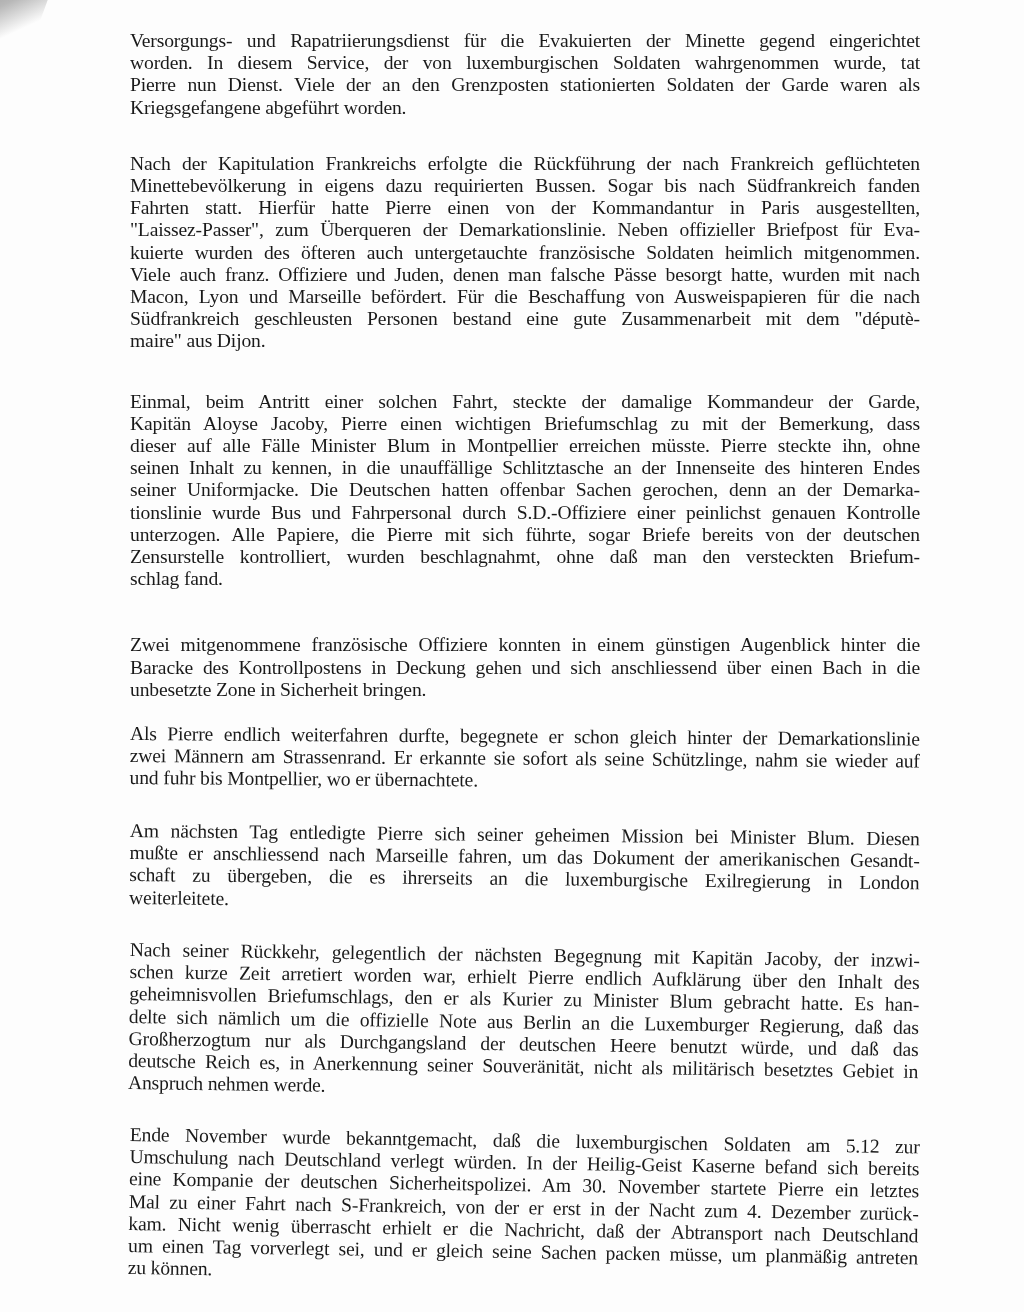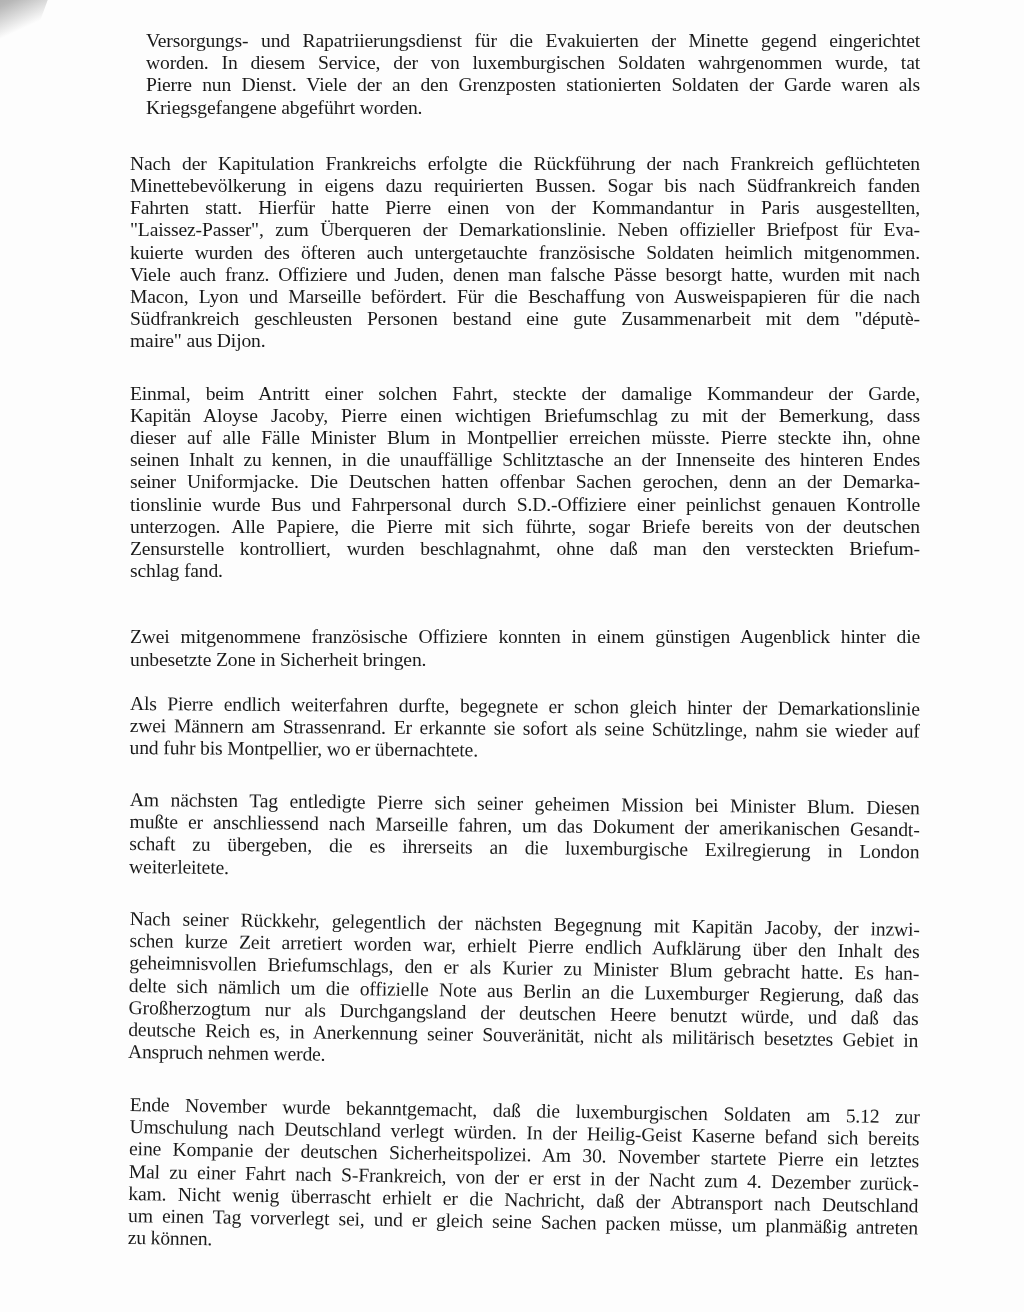--- a/index.html
+++ b/index.html
@@ -40,22 +40,22 @@
     }
     .para .line {
       display: block;
       text-align: justify;
       text-align-last: justify;
       white-space: nowrap;
     }
     .para .line.last {
       text-align-last: left;
     }
-    #p1 { margin-bottom: 34px; margin-left: 16px; }
-    #p2 { margin-bottom: 30px; }
+    #p1 { margin-bottom: 34px; }
+    #p2 { margin-bottom: 38px; }
     #p3 { margin-bottom: 44px; }
     #p4 { margin-bottom: 22px; }
     #p5 { margin-bottom: 30px; transform: rotate(0.4deg); transform-origin: left top; }
     #p6 { margin-bottom: 30px; transform: rotate(0.6deg); transform-origin: left top; }
     #p7 { margin-bottom: 30px; transform: rotate(0.8deg); transform-origin: left top; }
     #p8 { margin-bottom: 28px; transform: rotate(0.9deg); transform-origin: left top; }
   </style>
 </head>
 <body>
 
@@ -85,20 +85,21 @@
       <span class="line">dieser auf alle Fälle Minister Blum in Montpellier erreichen müsste. Pierre steckte ihn, ohne</span>
       <span class="line">seinen Inhalt zu kennen, in die unauffällige Schlitztasche an der Innenseite des hinteren Endes</span>
       <span class="line">seiner Uniformjacke. Die Deutschen hatten offenbar Sachen gerochen, denn an der Demarka-</span>
       <span class="line">tionslinie wurde Bus und Fahrpersonal durch S.D.-Offiziere einer peinlichst genauen Kontrolle</span>
       <span class="line">unterzogen. Alle Papiere, die Pierre mit sich führte, sogar Briefe bereits von der deutschen</span>
       <span class="line">Zensurstelle kontrolliert, wurden beschlagnahmt, ohne daß man den versteckten Briefum-</span>
       <span class="line last">schlag fand.</span>
     </p>
   <p class="para" id="p4">
       <span class="line">Zwei mitgenommene französische Offiziere konnten in einem günstigen Augenblick hinter die</span>
+      <span class="line">Baracke des Kontrollpostens in Deckung gehen und sich anschliessend über einen Bach in die</span>
       <span class="line last">unbesetzte Zone in Sicherheit bringen.</span>
     </p>
   <p class="para" id="p5">
       <span class="line">Als Pierre endlich weiterfahren durfte, begegnete er schon gleich hinter der Demarkationslinie</span>
       <span class="line">zwei Männern am Strassenrand. Er erkannte sie sofort als seine Schützlinge, nahm sie wieder auf</span>
       <span class="line last">und fuhr bis Montpellier, wo er übernachtete.</span>
     </p>
   <p class="para" id="p6">
       <span class="line">Am nächsten Tag entledigte Pierre sich seiner geheimen Mission bei Minister Blum. Diesen</span>
       <span class="line">mußte er anschliessend nach Marseille fahren, um das Dokument der amerikanischen Gesandt-</span>

